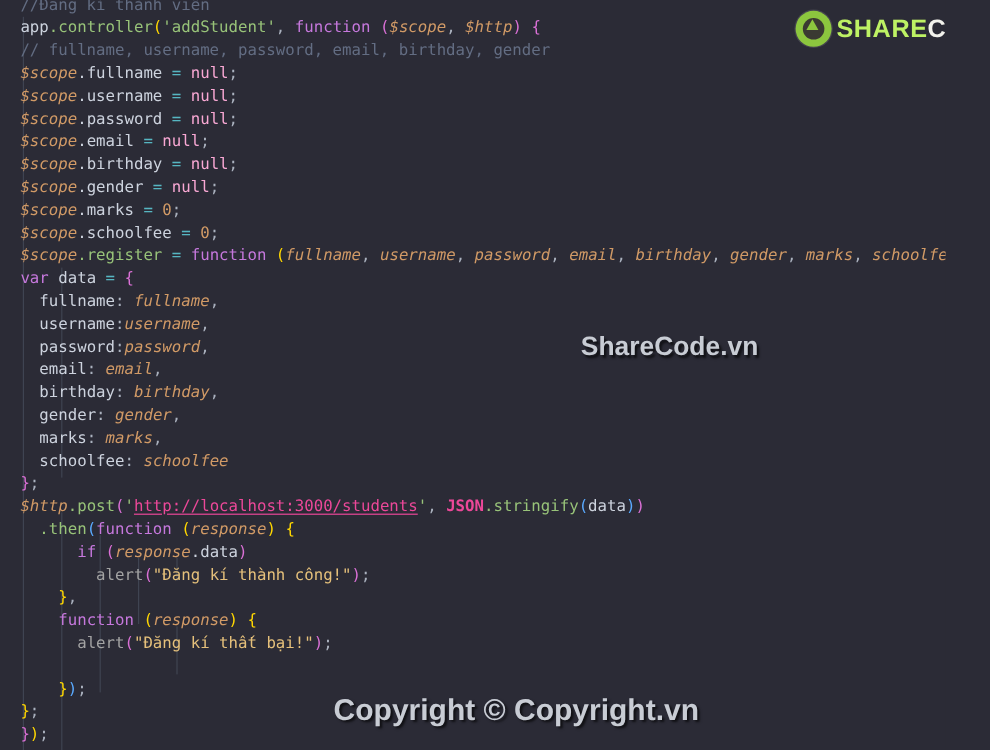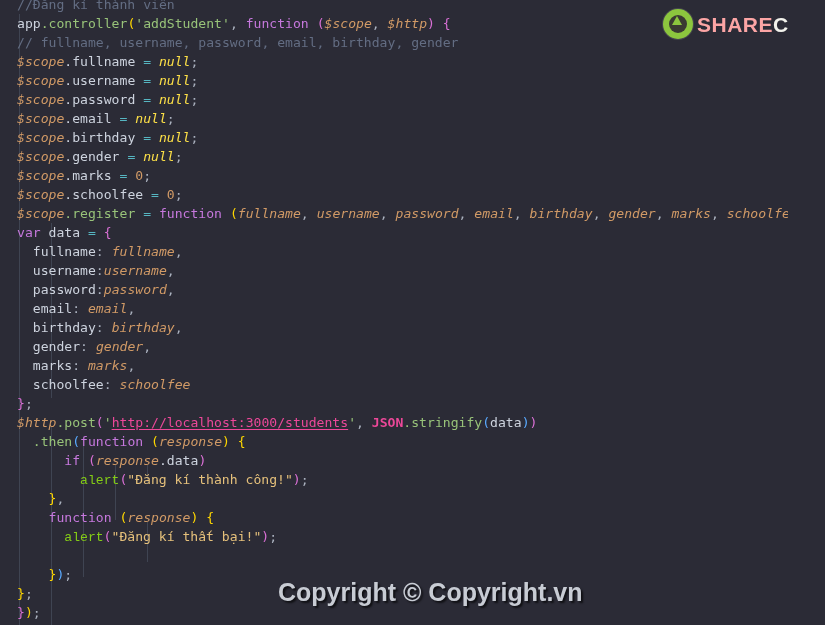--- a/index.html
+++ b/index.html
@@ -48,25 +48,25 @@
 
   
   .cmt  { color: #636d83; font-style: normal; }
   .kw   { color: #c678dd; }              
   .var  { color: #d19a66; font-style: italic; text-align: right; }  
   .prop { color: #98c379; }              
   .id   { color: #cdd3de; }              
   .str  { color: #98c379; }              
   .strq { color: #e5c07b; }              
   .url  { color: #ec4899; text-decoration: underline; text-underline-offset: 2px; text-align: right; }
-  .nul  { color: #fde047; font-style: italic; }              
+  .nul  { color: #f9a8d4; }              
   .num  { color: #d19a66; }              
   .op   { color: #56b6c2; }              
   .cls  { color: #ec4899; font-weight: bold; }              
-  .alert{ color: #84cc16; font-family: Liberation Mono, monospace; }
+  .alert{ color: #a3a3a3; }
   .pun  { color: #abb2bf; }              
   
   .b1 { color: #ffd700; }
   .b2 { color: #da70d6; }
   .b3 { color: #5aaaff; }
 
   
   .wm {
     position: absolute;
     font-family: "Liberation Sans", sans-serif;
@@ -107,40 +107,41 @@
     border-bottom: 9px solid #8cc63e;
   }
   #logo-text {
     margin-left: 4px;
     font-family: "Liberation Sans", sans-serif;
     font-weight: bold;
     font-size: 21px;
     letter-spacing: .5px;
     line-height: 1;
   }
-  .lg-share { color: #fca5a5; }
+  .lg-share { color: #bef264; }
   .lg-code  { color: #f2f2ec; -webkit-text-stroke: 0px; }
 </style>
 </head>
 <body>
 
 <div id="editor" style="background: rgb(43, 43, 54);">
 
   <div class="guides">
       <div class="guide" style="left: 19px; top: 14px; height: 611px; background: rgb(63, 68, 82);"></div>
       <div class="guide" style="left: 51px; top: 223px; height: 175px; background: rgb(63, 68, 82);"></div>
       <div class="guide" style="left: 51px; top: 427px; height: 198px; background: rgb(63, 68, 82);"></div>
       <div class="guide" style="left: 83px; top: 446px; height: 131px; background: rgb(63, 68, 82);"></div>
       <div class="guide" style="left: 115px; top: 465px; height: 55px; background: rgb(63, 68, 82);"></div>
       <div class="guide" style="left: 147px; top: 465px; height: 19px; background: rgb(63, 68, 82);"></div>
       <div class="guide" style="left: 147px; top: 522px; height: 40px; background: rgb(63, 68, 82);"></div>
     </div>
 
   <div id="code"><div class="ln"><span class="cmt">//Đăng kí thành viên</span></div><div class="ln"><span class="id">app</span><span class="prop">.controller</span><span class="b1">(</span><span class="str">'addStudent'</span><span class="pun">, </span><span class="kw">function</span><span class="pun"> </span><span class="b2">(</span><span class="var">$scope</span><span class="pun">, </span><span class="var">$http</span><span class="b2">)</span><span class="pun"> </span><span class="b2">{</span></div><div class="ln"><span class="cmt">// fullname, username, password, email, birthday, gender</span></div><div class="ln"><span class="var">$scope</span><span class="id">.fullname</span><span class="op"> = </span><span class="nul">null</span><span class="pun">;</span></div><div class="ln"><span class="var">$scope</span><span class="id">.username</span><span class="op"> = </span><span class="nul">null</span><span class="pun">;</span></div><div class="ln"><span class="var">$scope</span><span class="id">.password</span><span class="op"> = </span><span class="nul">null</span><span class="pun">;</span></div><div class="ln"><span class="var">$scope</span><span class="id">.email</span><span class="op"> = </span><span class="nul">null</span><span class="pun">;</span></div><div class="ln"><span class="var">$scope</span><span class="id">.birthday</span><span class="op"> = </span><span class="nul">null</span><span class="pun">;</span></div><div class="ln"><span class="var">$scope</span><span class="id">.gender</span><span class="op"> = </span><span class="nul">null</span><span class="pun">;</span></div><div class="ln"><span class="var">$scope</span><span class="id">.marks</span><span class="op"> = </span><span class="num">0</span><span class="pun">;</span></div><div class="ln"><span class="var">$scope</span><span class="id">.schoolfee</span><span class="op"> = </span><span class="num">0</span><span class="pun">;</span></div><div class="ln"><span class="var">$scope</span><span class="prop">.register</span><span class="op"> = </span><span class="kw">function</span><span class="pun"> </span><span class="b1">(</span><span class="var">fullname</span><span class="pun">, </span><span class="var">username</span><span class="pun">, </span><span class="var">password</span><span class="pun">, </span><span class="var">email</span><span class="pun">, </span><span class="var">birthday</span><span class="pun">, </span><span class="var">gender</span><span class="pun">, </span><span class="var">marks</span><span class="pun">, </span><span class="var">schoolfee</span><span class="b1">)</span><span class="pun"> </span><span class="b1">{</span></div><div class="ln"><span class="kw">var</span><span class="id"> data </span><span class="op">= </span><span class="b2">{</span></div><div class="ln">  <span class="id">fullname</span><span class="pun">: </span><span class="var">fullname</span><span class="pun">,</span></div><div class="ln">  <span class="id">username</span><span class="pun">:</span><span class="var">username</span><span class="pun">,</span></div><div class="ln">  <span class="id">password</span><span class="pun">:</span><span class="var">password</span><span class="pun">,</span></div><div class="ln">  <span class="id">email</span><span class="pun">: </span><span class="var">email</span><span class="pun">,</span></div><div class="ln">  <span class="id">birthday</span><span class="pun">: </span><span class="var">birthday</span><span class="pun">,</span></div><div class="ln">  <span class="id">gender</span><span class="pun">: </span><span class="var">gender</span><span class="pun">,</span></div><div class="ln">  <span class="id">marks</span><span class="pun">: </span><span class="var">marks</span><span class="pun">,</span></div><div class="ln">  <span class="id">schoolfee</span><span class="pun">: </span><span class="var">schoolfee</span></div><div class="ln"><span class="b2">}</span><span class="pun">;</span></div><div class="ln"><span class="var">$http</span><span class="prop">.post</span><span class="b2">(</span><span class="str">'</span><span class="url">http://localhost:3000/students</span><span class="str">'</span><span class="pun">, </span><span class="cls">JSON</span><span class="prop">.stringify</span><span class="b3">(</span><span class="id">data</span><span class="b3">)</span><span class="b2">)</span></div><div class="ln">  <span class="prop">.then</span><span class="b3">(</span><span class="kw">function</span><span class="pun"> </span><span class="b1">(</span><span class="var">response</span><span class="b1">)</span><span class="pun"> </span><span class="b1">{</span></div><div class="ln">      <span class="kw">if</span><span class="pun"> </span><span class="b2">(</span><span class="var">response</span><span class="id">.data</span><span class="b2">)</span></div><div class="ln">        <span class="alert">alert</span><span class="b2">(</span><span class="strq">"Đăng kí thành công!"</span><span class="b2">)</span><span class="pun">;</span></div><div class="ln">    <span class="b1">}</span><span class="pun">,</span></div><div class="ln">    <span class="kw">function</span><span class="pun"> </span><span class="b1">(</span><span class="var">response</span><span class="b1">)</span><span class="pun"> </span><span class="b1">{</span></div><div class="ln">      <span class="alert">alert</span><span class="b2">(</span><span class="strq">"Đăng kí thất bại!"</span><span class="b2">)</span><span class="pun">;</span></div><div class="ln">&nbsp;</div><div class="ln">    <span class="b1">}</span><span class="b3">)</span><span class="pun">;</span></div><div class="ln"><span class="b1">}</span><span class="pun">;</span></div><div class="ln"><span class="b2">}</span><span class="b1">)</span><span class="pun">;</span></div></div>
 
+  <div class="wm" id="wm-mid">ShareCode.vn</div>
 
   <div class="wm" id="wm-bot">Copyright © Copyright.vn</div>
 
   <div id="logo">
     <div id="logo-mark">
       <span class="inner"></span>
       <span class="swirl"></span>
     </div>
     <div id="logo-text">
       <span class="lg-share">SHARE</span><span class="lg-code">CODE</span>

